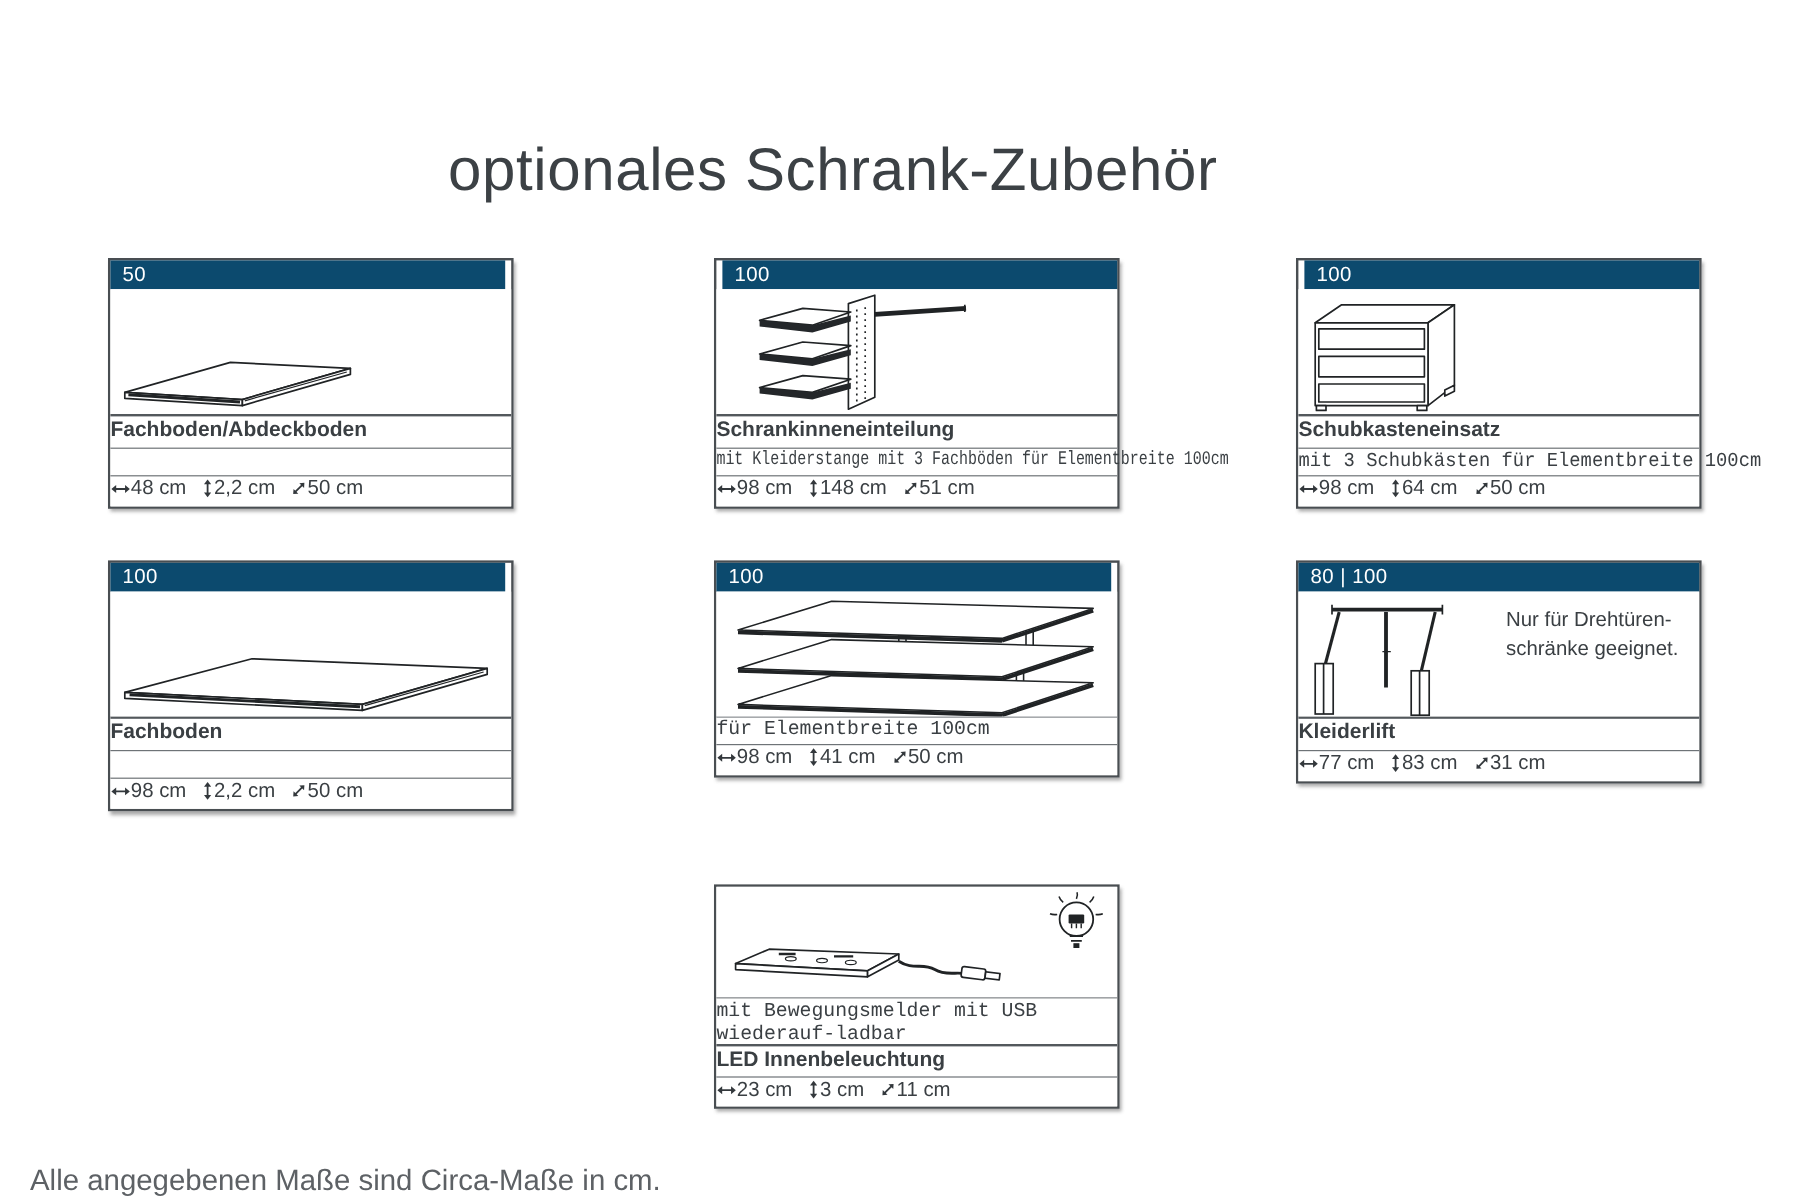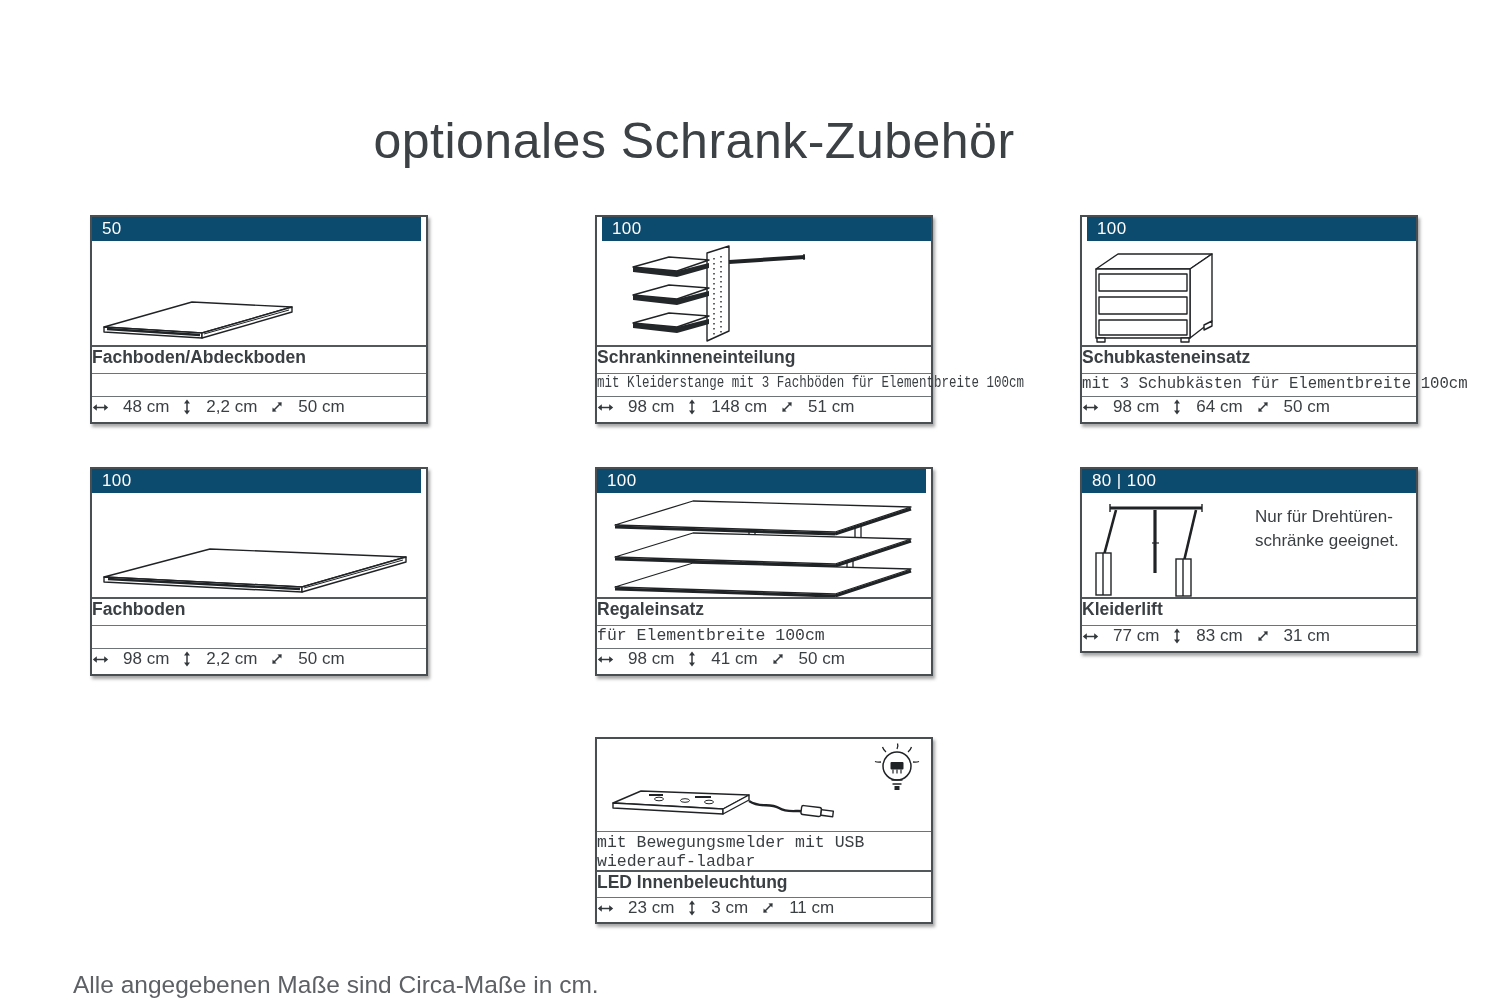--- a/index.html
+++ b/index.html
@@ -4,21 +4,21 @@
 <style>
   html,body{margin:0;padding:0;background:#fff;}
   body{width:1500px;height:1000px;position:relative;overflow:hidden;
        font-family:"Liberation Sans", sans-serif;color:#3a3f43;}
 
   .page-title{position:absolute;top:112px;left:0;width:1388px;margin:0;
     text-align:center;font-size:50px;font-weight:300;color:#3c4145;
     letter-spacing:.5px;}
 
   .footnote{position:absolute;left:25px;top:946px;font-size:24.5px;
-    font-weight:300;color:#5d6165;margin-left:48px;}
+    font-weight:300;color:#5d6165;}
 
   
   .card{position:absolute;width:338px;background:#fff;box-sizing:border-box;
     border:2px solid #494e52;box-shadow:2px 3px 3px rgba(60,60,60,.45);}
   .p-r1c1{left:90px;top:215px}  .p-r1c2{left:595px;top:215px}  .p-r1c3{left:1080px;top:215px}
   .p-r2c1{left:90px;top:467px}  .p-r2c2{left:595px;top:467px}  .p-r2c3{left:1080px;top:467px}
   .p-r3c2{left:595px;top:737px}
 
   .hdr{height:24px;background:#0c4a6e;display:flex;align-items:center;
     padding-left:10px;color:#fff;font-size:17px;letter-spacing:.4px;}
@@ -32,21 +32,21 @@
   .row{box-sizing:border-box;padding-left:0;display:flex;align-items:flex-start;
     color:#3a3f43;background:#fff;}
   .title-row{height:28px;border-top:2px solid #53585c;font-weight:700;font-size:17.5px;}
   .no-hdr .title-row{height:27px;}
   .sub-row{height:23px;border-top:1px solid #6e7377;font-size:16.5px;font-family:Liberation Mono, monospace;}
   .sub-row.multiline{height:39px;display:block;padding-top:2px;line-height:18.5px;
     padding-right:16px;}
   .dims-row{height:26px;border-top:1px solid #6e7377;font-size:17px;gap:13px;}
   .no-hdr .dims-row{height:25px;}
 
-  .dim{display:inline-flex;align-items:center;gap:14px;white-space:nowrap;}
+  .dim{display:inline-flex;align-items:center;gap:0;white-space:nowrap;}
   .dim svg{display:block;flex:none;}
 
   .cond{white-space:nowrap;display:inline-block;transform:scaleX(.78);
     transform-origin:0 50%;font-size:16px;}
   .cond-sm{white-space:nowrap;display:inline-block;transform:scaleX(.95);
     transform-origin:0 50%;}
 
   .note{position:absolute;left:150px;top:12px;width:178px;font-size:17px;
     line-height:24px;color:#3a3f43;margin-left:23px;}
 </style>
@@ -297,23 +297,20 @@
           <polygon points="18,32 96,8 314,14 238,39"></polygon>
           <path d="M18 34 L238 41 M238 41 L314 16" stroke-width="3.2" fill="none"></path>
         </g>
         <g transform="translate(0,62)">
           <polygon points="18,32 96,8 314,14 238,39"></polygon>
           <path d="M18 34 L238 41 M238 41 L314 16" stroke-width="3.2" fill="none"></path>
         </g>
       </g>
     </svg>
   </div>
-  <div class="row title-row">
-      <span>Regaleinsatz</span>
-    </div>
   <div class="row sub-row">
       <span>für Elementbreite 100cm</span>
     </div>
   <div class="row dims-row">
     <span class="dim">
       <svg width="17" height="11" viewBox="0 0 17 11">
           <path d="M3.5 5.5 H13.5" stroke="#33383c" stroke-width="1.5"></path>
           <path d="M4.8 2.2 L0.8 5.5 L4.8 8.8 Z" fill="#33383c"></path>
           <path d="M12.2 2.2 L16.2 5.5 L12.2 8.8 Z" fill="#33383c"></path>
         </svg>

